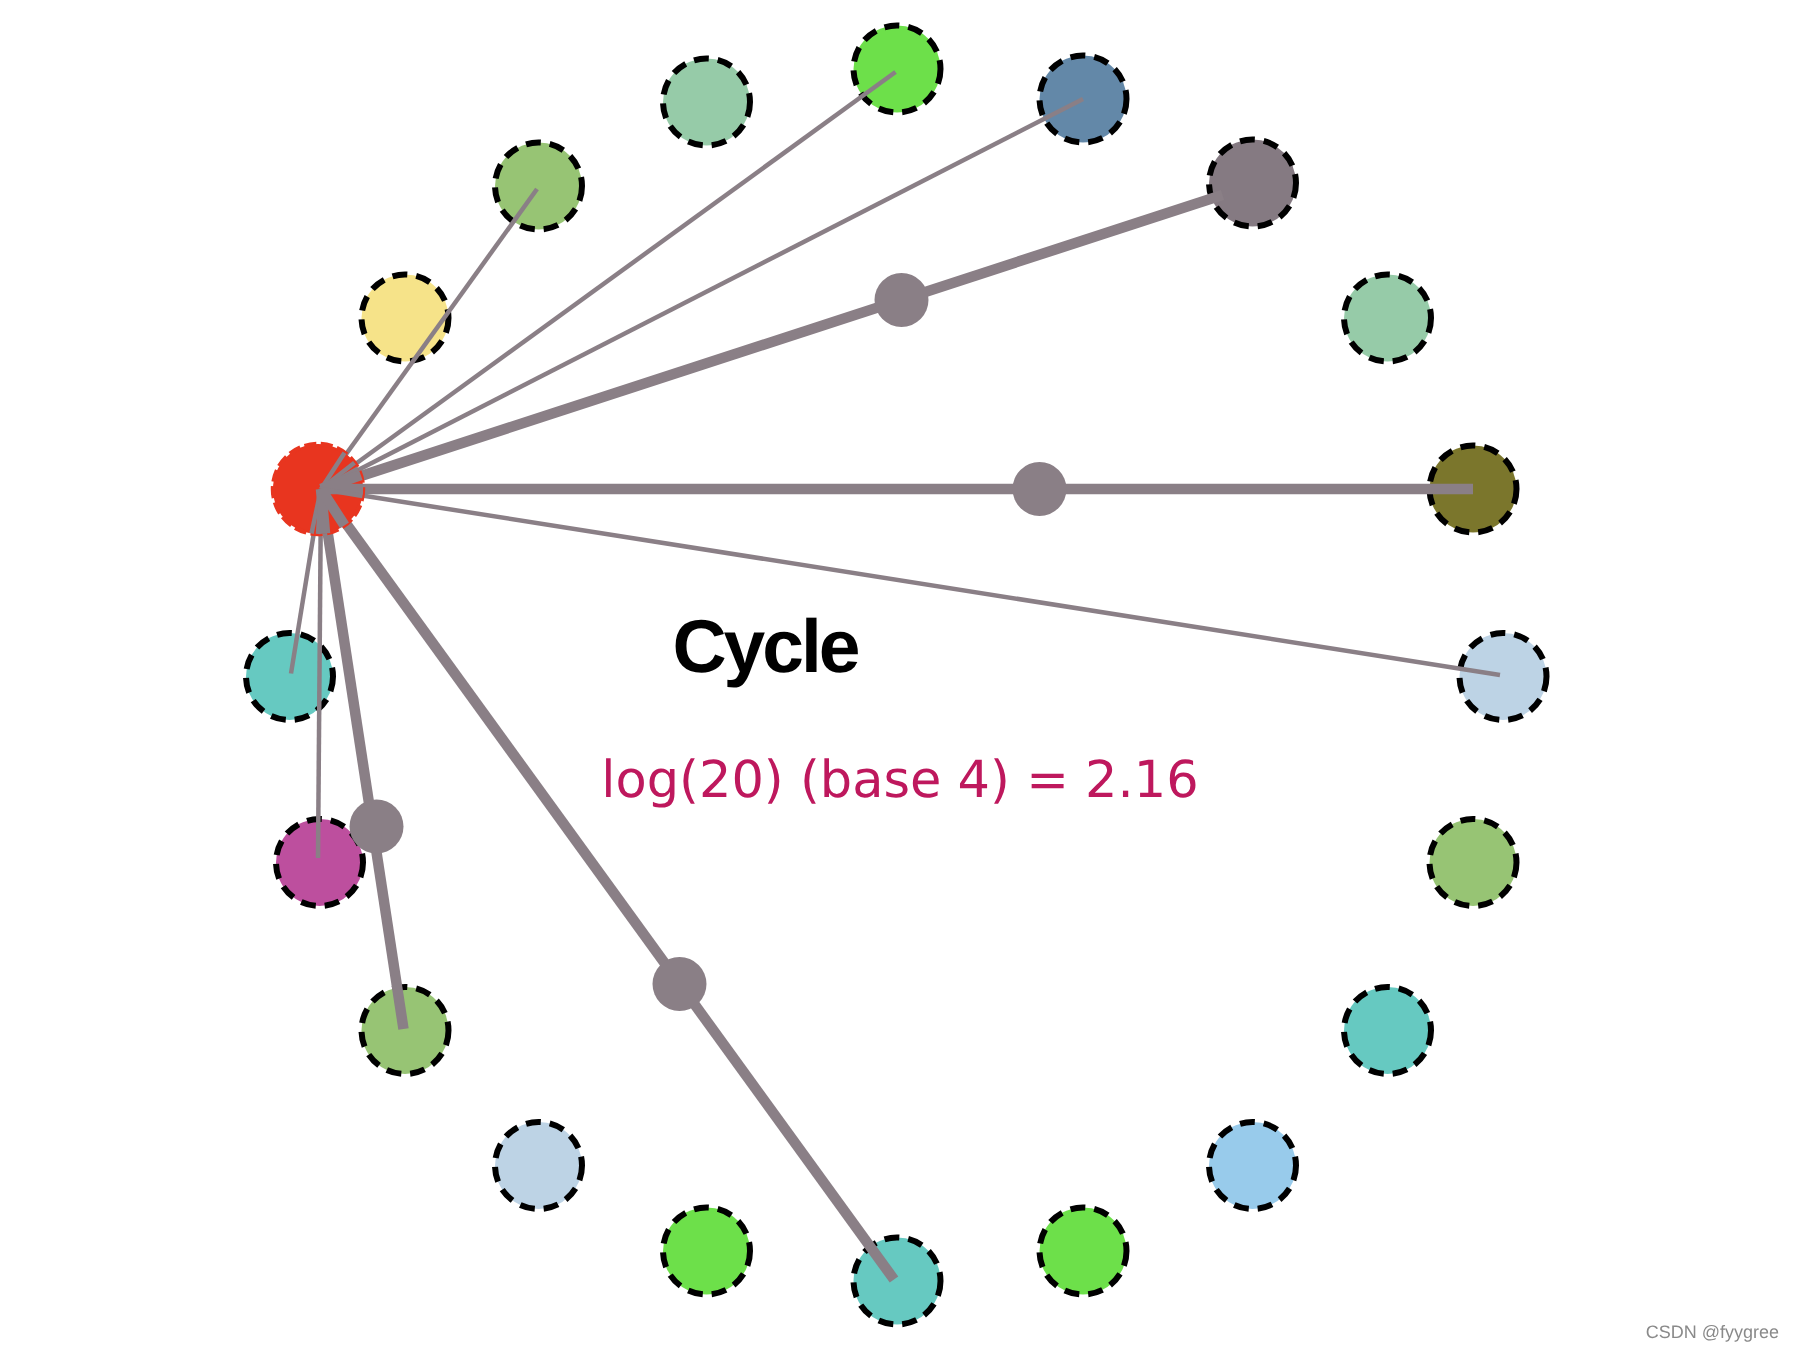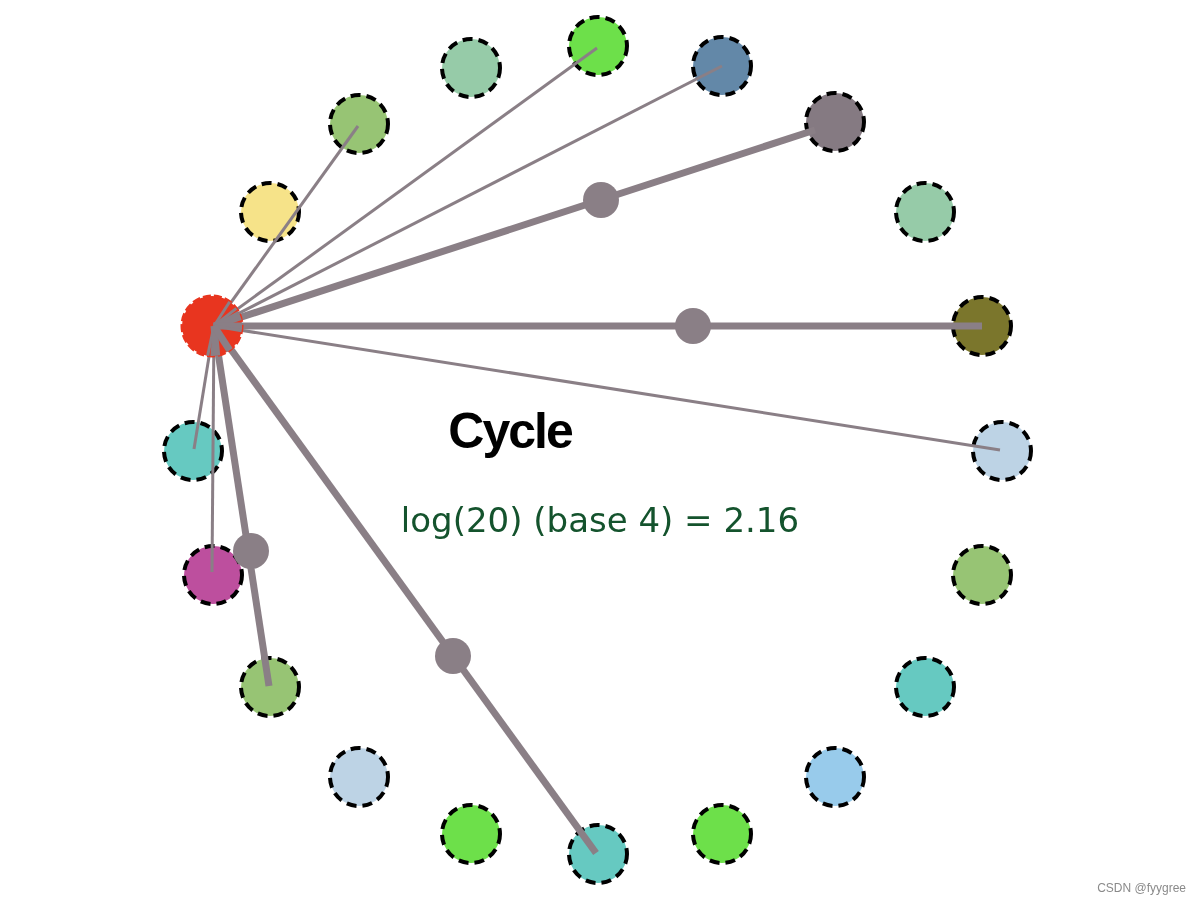--- a/index.html
+++ b/index.html
@@ -5,21 +5,21 @@
     html, body { margin: 0; padding: 0; background: #ffffff; }
     body { width: 1200px; height: 905px; position: relative; overflow: hidden; font-family: "Liberation Sans", sans-serif; }
     #stage { position: absolute; left: 0; top: 0; width: 1200px; height: 905px; }
     .title {
       position: absolute; left: 0; width: 1020px; top: 402px; text-align: center;
       font-family: "Liberation Sans", sans-serif; font-weight: 700; font-size: 50px;
       letter-spacing: -2px; color: #000;
     }
     .subtitle {
       position: absolute; left: 0; width: 1200px; top: 500px; text-align: center;
-      font-family: "DejaVu Sans", sans-serif; font-size: 34px; color: #14532d;
+      font-family: "DejaVu Sans", sans-serif; font-size: 34px; color: #be185d;
     }
     .watermark {
       position: absolute; right: 14px; bottom: 10px; font-family: "Liberation Sans", sans-serif;
       font-size: 12px; color: #8a8a8a;
     }
   </style>
 </head>
 <body>
 
 <div id="stage">

